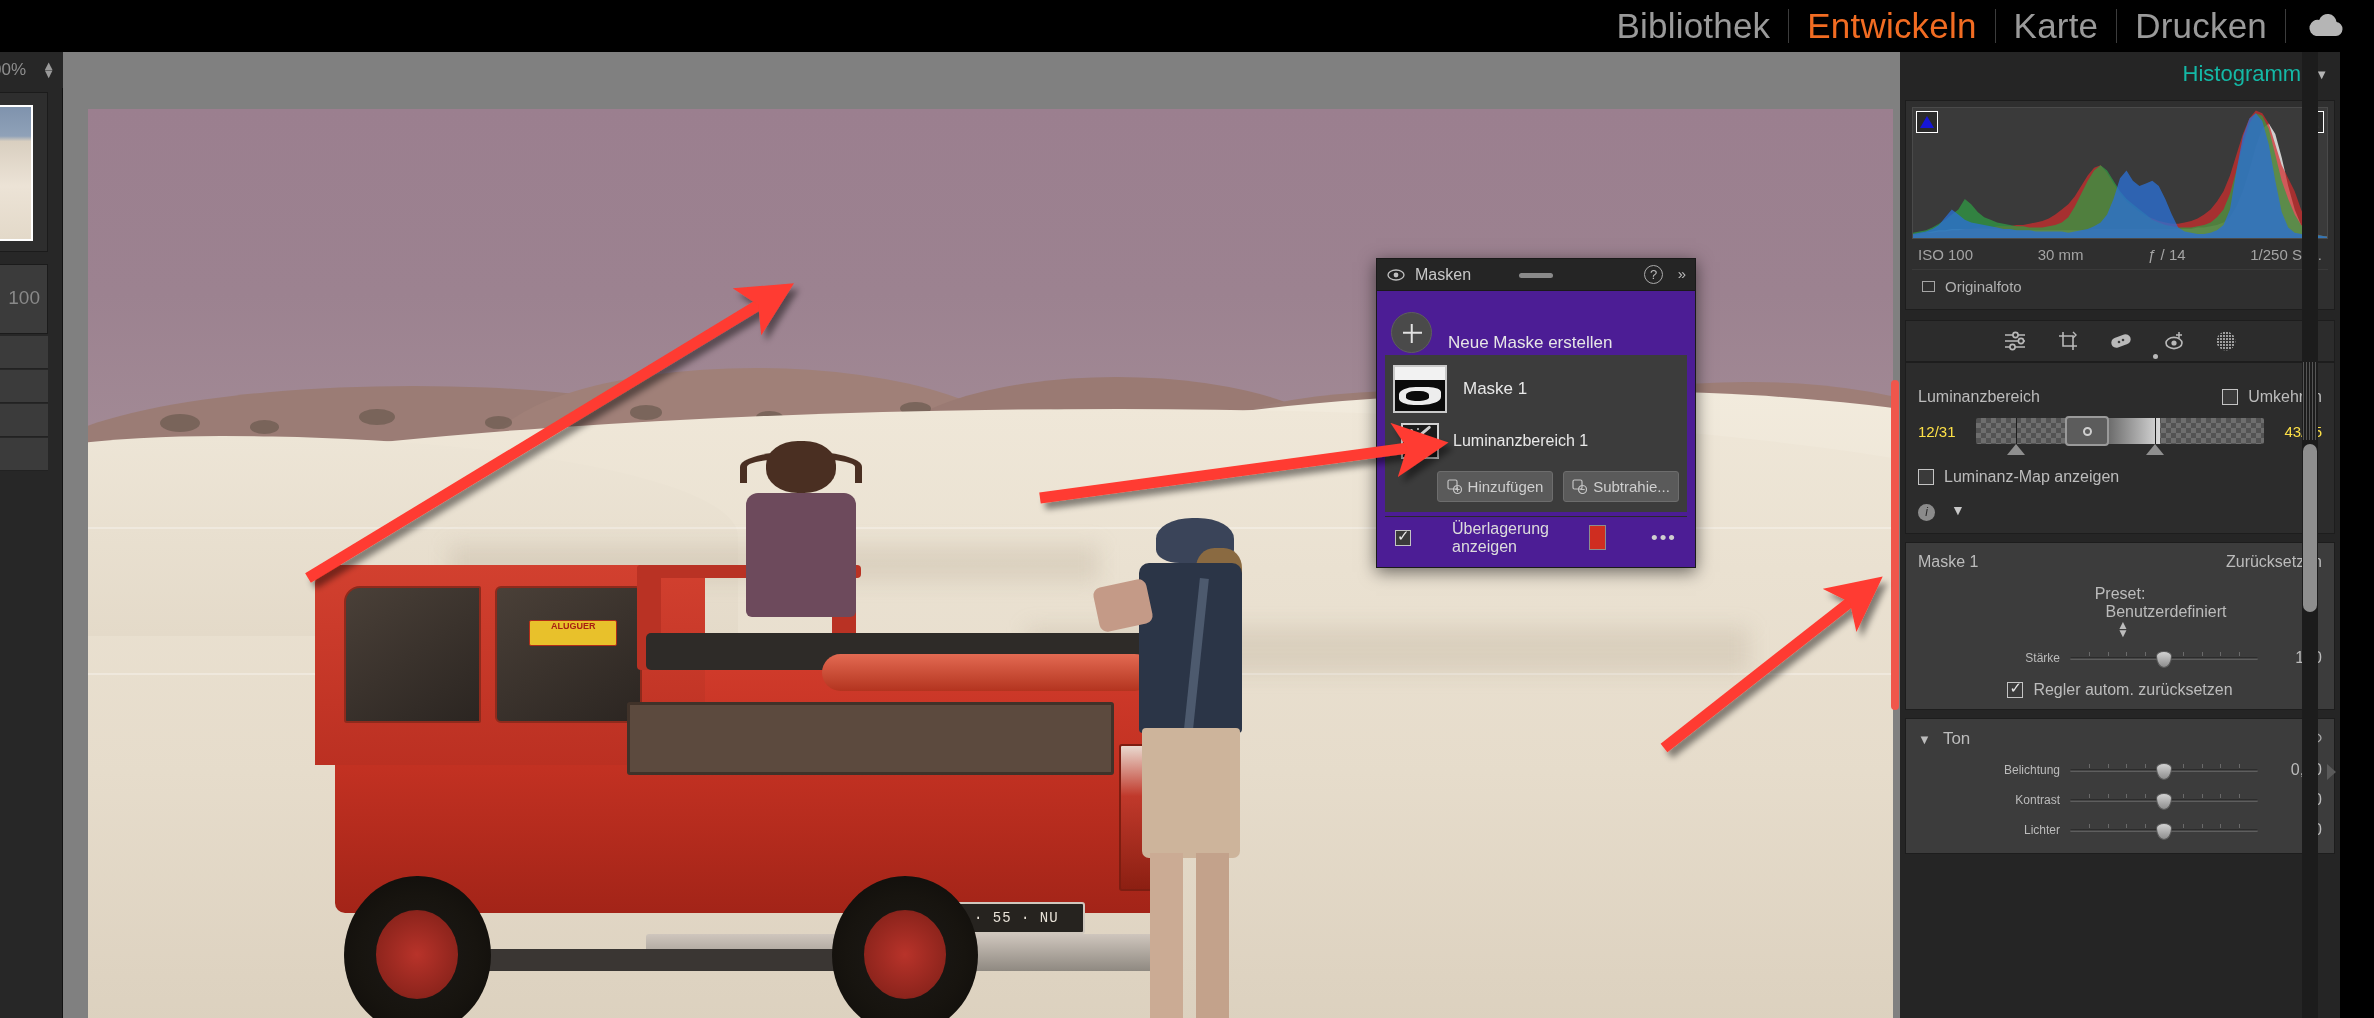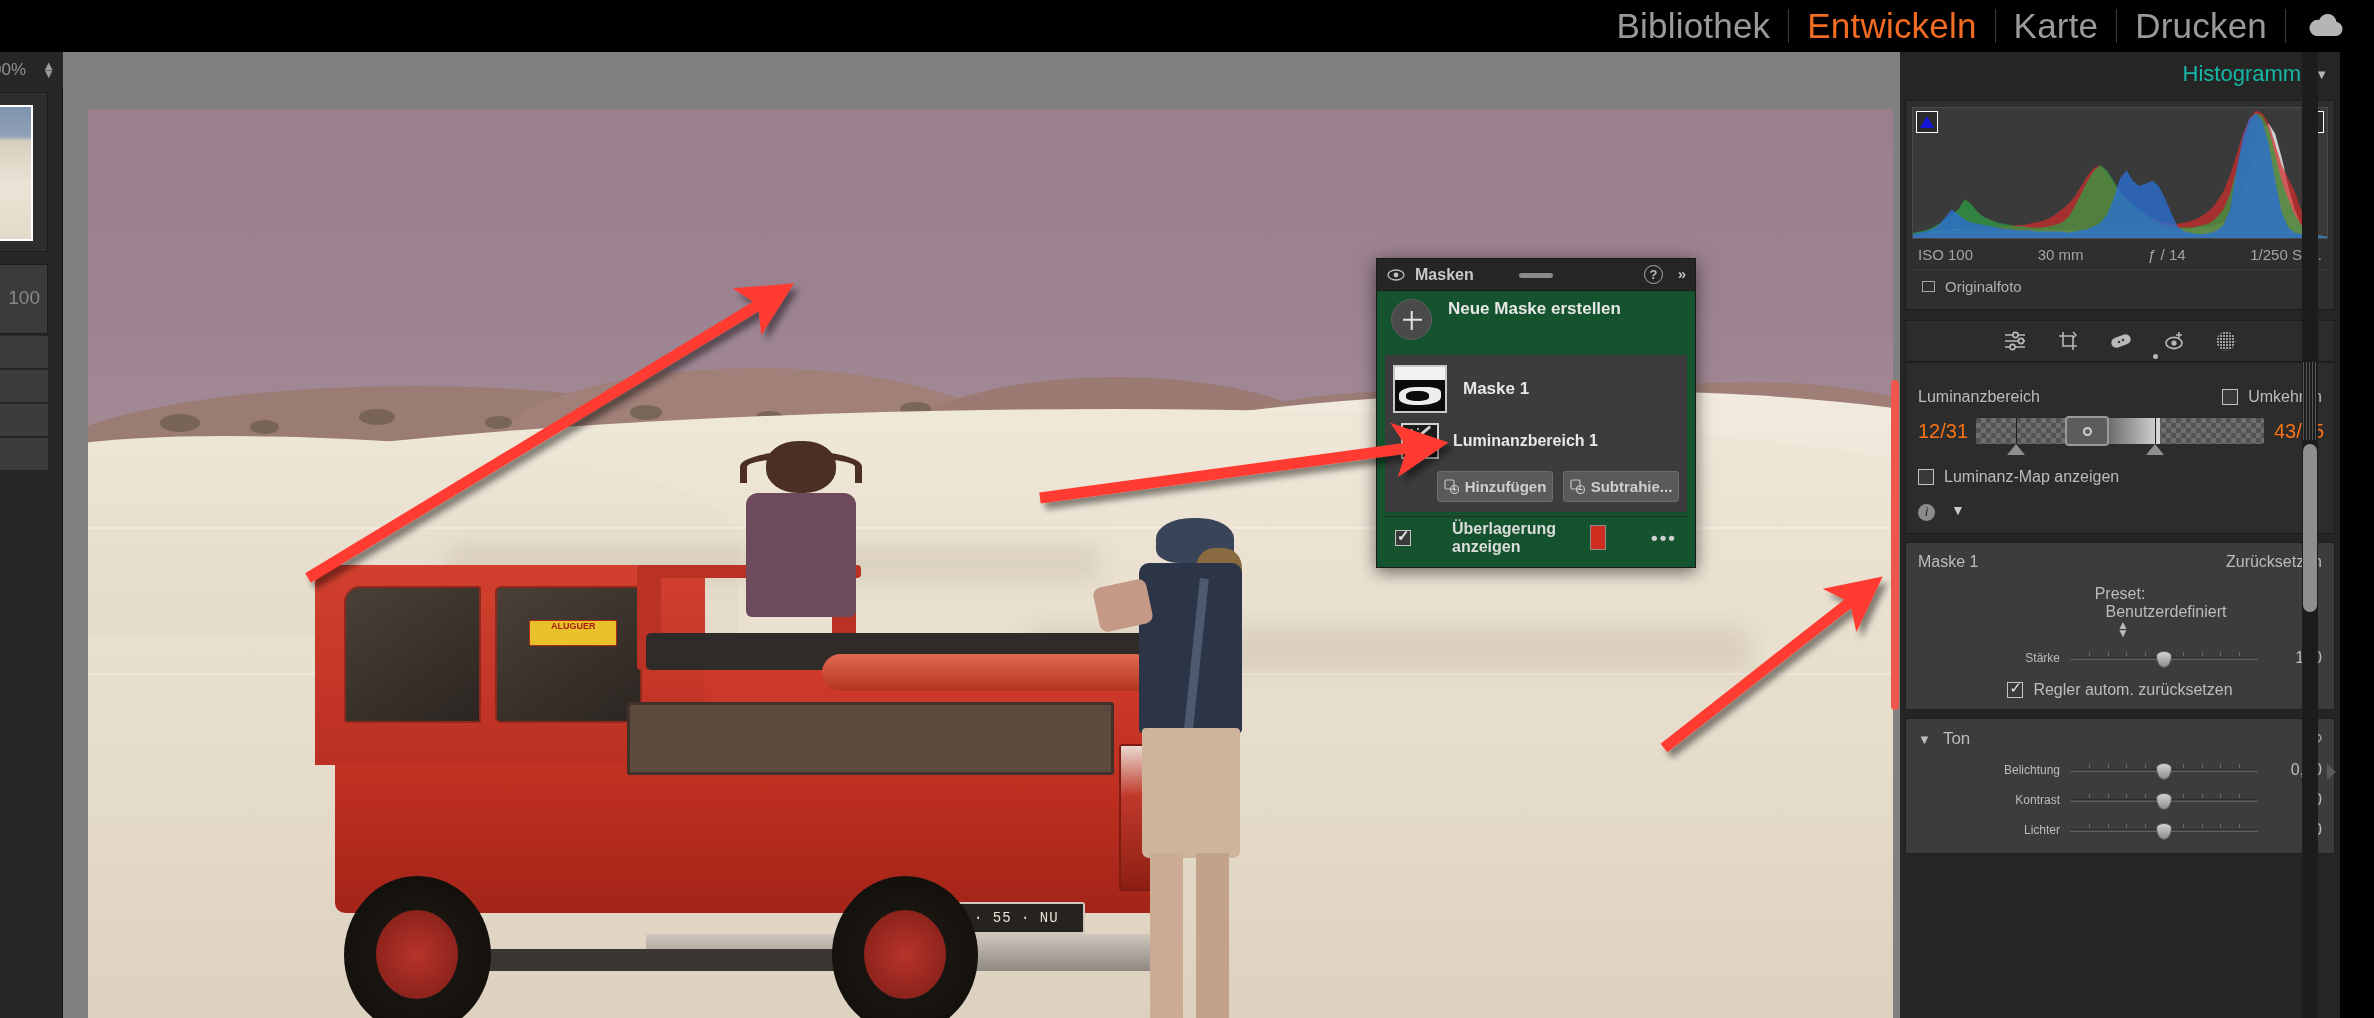--- a/index.html
+++ b/index.html
@@ -185,37 +185,36 @@
   #person2 .legl { position:absolute; left:18%; top:67%; width:24%; height:33%; background:#cbab94;}
   #person2 .legr { position:absolute; left:52%; top:67%; width:24%; height:33%; background:#c3a28b;}
   #person2 .strap{ position:absolute; left:48%; top:12%; width:7%; height:34%; background:#4d5a6e; transform:rotate(6deg);}
 
   
   #arrows { position:absolute; left:0; top:0; width:2374px; height:1018px; pointer-events:none; }
 
   
   #masks-panel {
     position:absolute; left:1376px; top:258px; width:320px; height:310px;
-    background:#14532d; border:1px solid #1a1a1a;
+    background:#4c1d95; border:1px solid #1a1a1a;
     box-shadow: 0 4px 16px rgba(0,0,0,.55);
-    font-weight: bold;
   }
   #masks-header {
     height:32px; background:#252525; display:flex; align-items:center;
     padding:0 10px; position:relative; border-bottom:1px solid #1a1a1a;
   }
   #masks-title { font-size:16px; color:#c8c8c8; margin-left:10px;}
   #masks-grip { position:absolute; left:50%; top:14px; transform:translateX(-50%);
                 width:34px; height:5px; background:#8a8a8a; border-radius:3px;}
   #masks-help { position:absolute; right:32px; top:6px; width:19px; height:19px;
                 border:1.5px solid #aaa; border-radius:50%; color:#bbb; font-size:13px;
                 text-align:center; line-height:17px;}
   #masks-chev { position:absolute; right:9px; top:6px; color:#bbb; font-size:15px;}
   #masks-body { padding:8px; }
-  #new-mask-row { display:flex; align-items:flex-start; height:54px; padding-left:6px;}
+  #new-mask-row { display:flex; align-items:flex-end; height:54px; padding-left:6px;}
   #plus-circle {
     width:41px; height:41px; border-radius:50%; background:#4a4a4a;
     border:1px solid #5e5e5e; position:relative; flex:0 0 41px;
   }
   #plus-circle:before, #plus-circle:after{
     content:""; position:absolute; background:#e2e2e2;
   }
   #plus-circle:before{ left:50%; top:11px; width:2.5px; height:19px; transform:translateX(-50%);}
   #plus-circle:after { top:50%; left:11px; height:2.5px; width:19px; transform:translateY(-50%);}
   #new-mask-label { font-size:17px; color:#e6e6e6; margin-left:16px;}
@@ -301,21 +300,21 @@
   .tool-ico { color:#b9b9b9; display:flex; align-items:center; justify-content:center;}
   #tool-active-dot { position:absolute; left:247px; bottom:2px; width:5px;height:5px;border-radius:50%;background:#b9b9b9;}
 
   
   #lum-sec { margin:0 5px; background:#2c2c2c; border:1px solid #1d1d1d; padding:10px 12px 12px 12px;}
   .lum-top { display:flex; align-items:center;margin-top:15px; }
   #lum-title { font-size:16px; color:#bcbcbc;}
   #invert-wrap { margin-left:auto; display:flex; align-items:center; gap:10px;}
   #invert-label { font-size:16px; color:#bcbcbc;}
   #lum-slider-row { display:flex; align-items:center; margin-top:12px; gap:10px;}
-  .lum-val { font-size:20px; color:#f97316; width:48px;}
+  .lum-val { font-size:15px; color:#fde047; width:48px;}
   .lum-val.r { text-align:right;}
   #lum-track {
     flex:1; height:26px; position:relative;
     background-image:
       linear-gradient(45deg,#6e6e6e 25%,transparent 25%,transparent 75%,#6e6e6e 75%),
       linear-gradient(45deg,#6e6e6e 25%,transparent 25%,transparent 75%,#6e6e6e 75%);
     background-size:10px 10px; background-position:0 0,5px 5px; background-color:#535353;
     border-radius:2px;
   }
   #lum-fill { position:absolute; left:38%; top:0; width:26%; height:100%;

